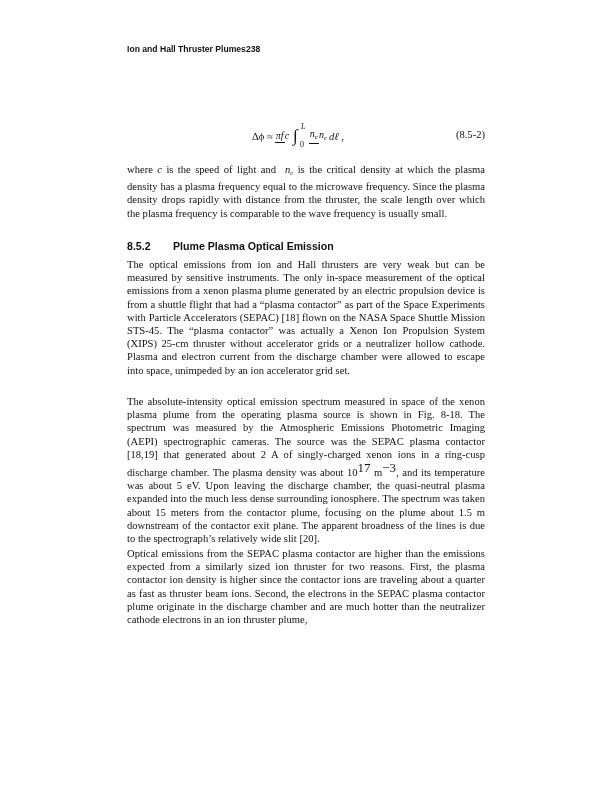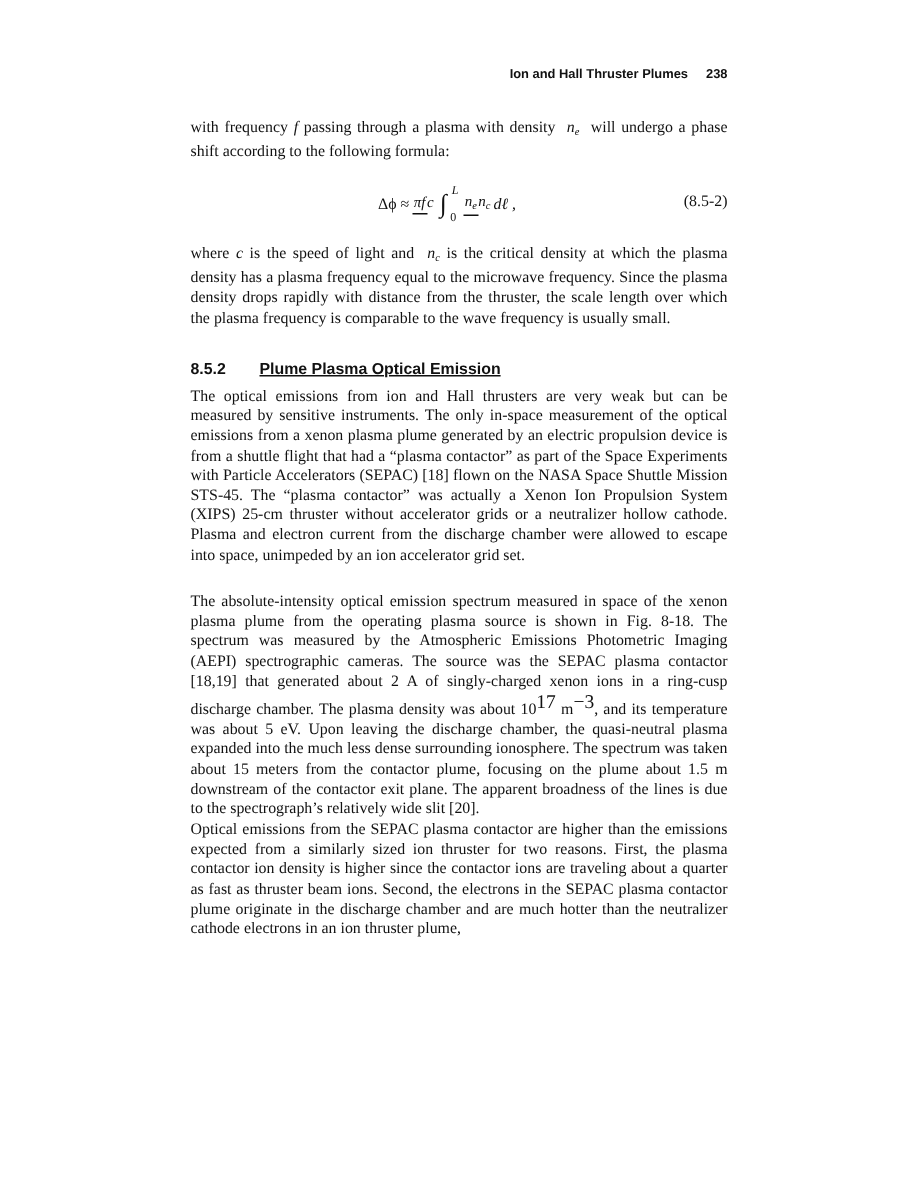--- a/index.html
+++ b/index.html
@@ -1,30 +1,30 @@
 <!DOCTYPE html>
 <html><head>
 <meta charset="utf-8">
 <style>
   html, body { margin: 0; padding: 0; background: #ffffff; }
   body { width: 612px; height: 792px; position: relative; overflow: hidden; color: #111; }
   .page { position: absolute; left: 0; top: 0; width: 612px; height: 792px; }
   .running-head {
     position: absolute; left: 127px; top: 44px; width: 358px;
     font-family: "Liberation Sans", sans-serif; font-weight: bold; font-size: 8.6px;
-    display: flex; justify-content: flex-end; gap: 12px;
+    display: flex; justify-content: flex-start;
   }
   .body-text {
     position: absolute; left: 127px; width: 358px;
     font-family: "Liberation Serif", serif; font-size: 10.6px; line-height: 13.2px;
     text-align: justify; margin: 0;
   }
   .section-heading {
     position: absolute; left: 127px; top: 240px; width: 358px;
-    font-family: "Liberation Sans", sans-serif; font-weight: bold; font-size: 10.6px; text-decoration: underline;
+    font-family: "Liberation Sans", sans-serif; font-weight: bold; font-size: 10.6px;
   }
   .section-heading .num { display: inline-block; width: 46px; }
   .equation {
     position: absolute; left: 127px; top: 118px; width: 358px; height: 36px;
     font-family: "Liberation Serif", serif; font-size: 10.6px;
   }
   .eq-body { position: absolute; left: 125px; top: 0; height: 36px; display: flex; align-items: center; }
   .frac { display: inline-flex; flex-direction: row; align-items: center; font-style: italic; font-size: 10px; margin: 0 2px; }
   .frac .top { border-bottom: 0.8px solid #111; padding: 0 1px; line-height: 12px; }
   .frac .bot { line-height: 12px; }
@@ -39,21 +39,20 @@
 </head>
 <body>
 
 <div class="page">
 
   <div class="running-head">
     <span>Ion and Hall Thruster Plumes</span>
     <span>238</span>
   </div>
 
-  <p class="body-text" style="top:79px;"><span>with frequency </span><i>f</i><span> passing through a plasma with density </span>&nbsp;<i><span>n</span><sub>e</sub></i>&nbsp;<span> will undergo a phase shift according to the following formula:</span></p>
 
   <div class="equation">
     <div class="eq-body">
       <span>Δϕ ≈</span>
       <span class="frac">
         <span class="top">πf</span>
         <span class="bot">c</span>
       </span>
       <span class="integral"><span>∫</span><span class="int-lim-top">L</span><span class="int-lim-bot">0</span></span>
       <span style="width:8px;display:inline-block"></span>

